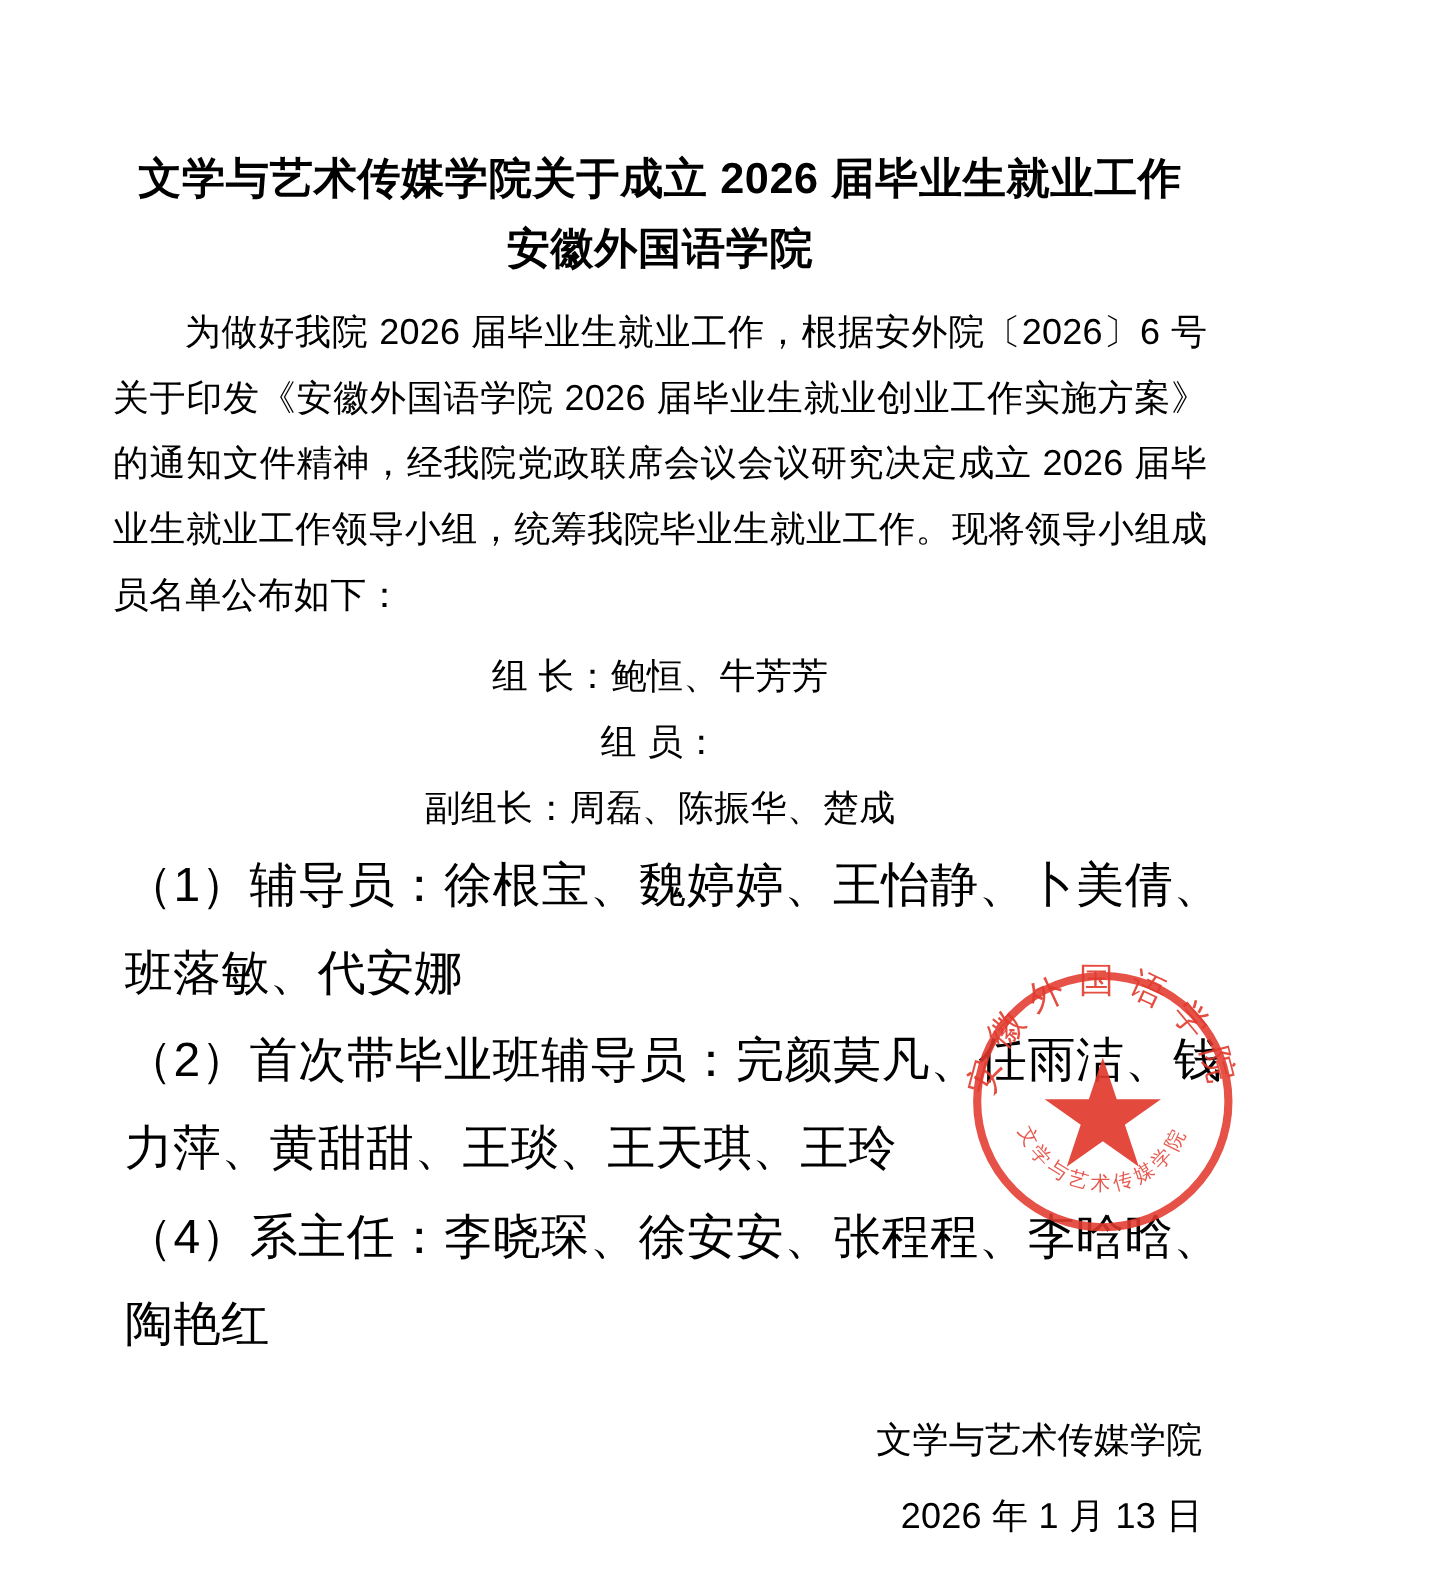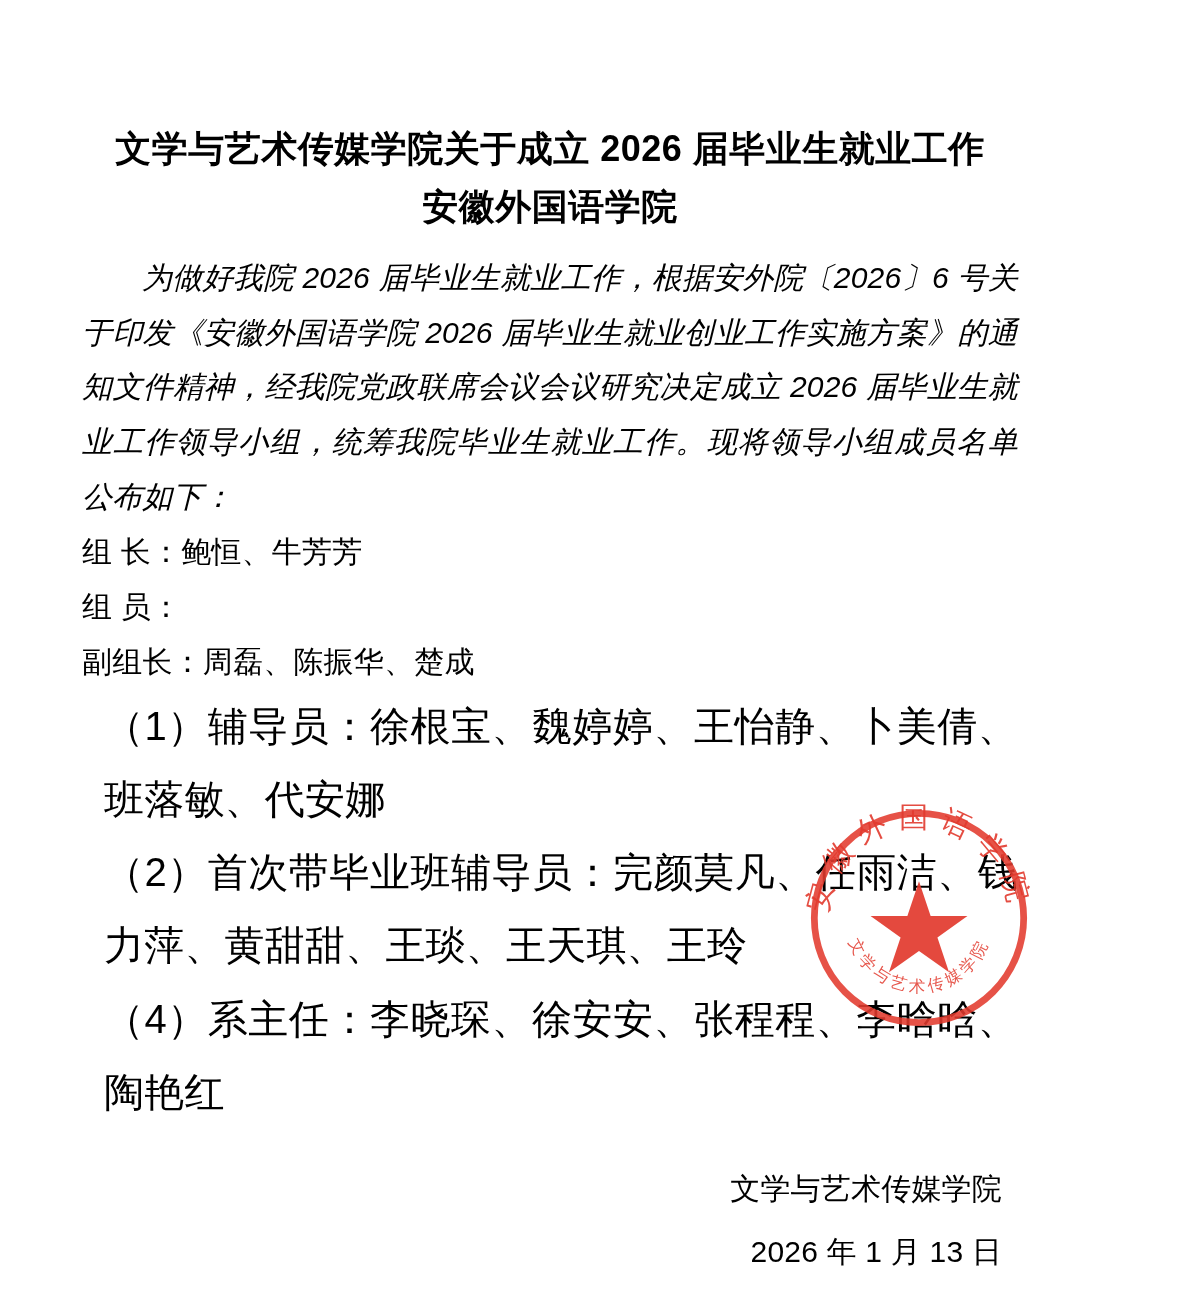--- a/index.html
+++ b/index.html
@@ -29,33 +29,33 @@
     line-height: 1.62;
     text-align: center;
     letter-spacing: 0.5px;
     margin: 0 0 14px 0;
   }
   .para {
     font-size: 30px;
     line-height: 1.83;
     text-align: justify;
     text-justify: inter-ideograph;
-    margin: 0;
+    margin: 12px;
     letter-spacing: 0.2px;
-    font-style: italic;
   }
   .para.indent {
     text-indent: 2em;
   }
   .line {
     font-size: 30px;
     line-height: 1.83;
     margin: 0;
     letter-spacing: 0.2px;
     white-space: pre-wrap;
+    text-align: center;
   }
   .list-line {
     font-size: 40px;
     line-height: 1.83;
     margin: 0;
     letter-spacing: 0.2px;
     padding-left: 0.55em;
     text-align: justify;
     text-justify: inter-ideograph;
   }

